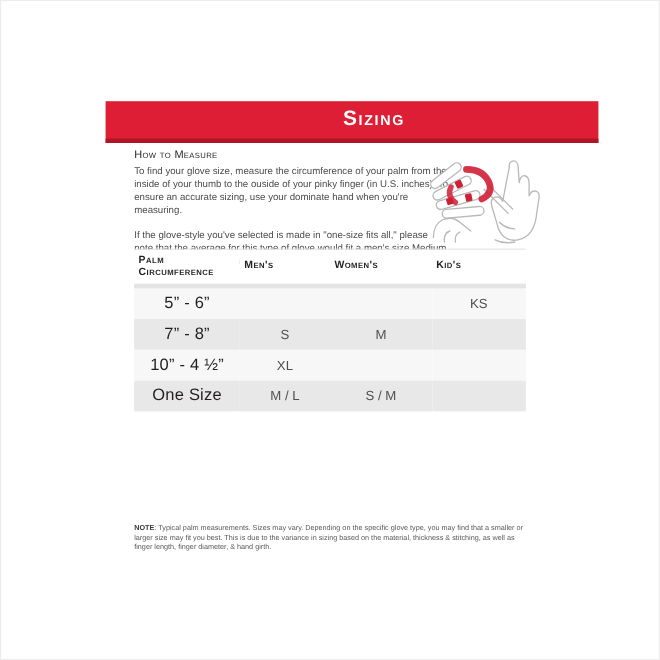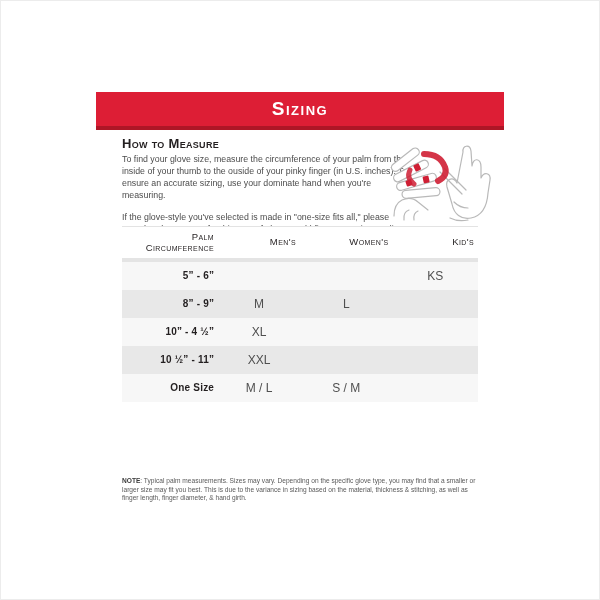--- a/index.html
+++ b/index.html
@@ -32,22 +32,22 @@
   }
 
   
   .howto {
     position: absolute;
     left: 122px; top: 136px;
     width: 286px;
   }
   .howto h2 {
     margin: 0 0 2px 0;
-    font-size: 13px;
-    font-weight: bold;
+    font-size: 10px;
+    font-weight: normal;
     font-variant: small-caps;
     letter-spacing: 0.3px;
     color: #231f20;
   }
   .howto p {
     margin: 0 0 9px 0;
     font-size: 8.8px;
     line-height: 1.38;
     color: #4c4c4c;
   }
@@ -62,45 +62,44 @@
   
   .size-table {
     position: absolute;
     left: 122px; top: 226px;
     width: 356px;
     border-collapse: collapse;
     table-layout: fixed;
   }
   .size-table th {
     font-size: 9.5px;
-    font-weight: normal;
+    font-weight: bold;
     font-variant: small-caps;
     letter-spacing: 0.4px;
     color: #231f20;
     padding: 5px 4px 4px 4px;
-    text-align: right;
+    text-align: left;
     border-top: 1px solid #e3e3e3;
     border-bottom: 4px solid #e4e4e4;
     line-height: 1.15;
     background: #fff;
   }
   .size-table td {
     height: 28px;
     padding: 0 4px;
     text-align: center;
     vertical-align: middle;
   }
   .size-table tbody tr:nth-child(odd)  { background: #f7f7f7; }
   .size-table tbody tr:nth-child(even) { background: #e8e8e8; }
   .size-table td.range {
-    font-size: 10px;
-    font-weight: bold;
+    font-size: 15px;
+    font-weight: normal;
     color: #231f20;
     letter-spacing: 0.2px;
-    text-align: right;
   }
   .size-table td.val {
     font-size: 12px;
     color: #4f4f4f;
   }
   .col-range  { width: 27%; }
   .col-mens   { width: 23%; }
   .col-womens { width: 26%; }
   .col-kids   { width: 24%; }
 
@@ -113,21 +112,21 @@
     line-height: 1.3;
     color: #5a5a5a;
   }
   .note b { color: #3a3a3a; }
 </style>
 </head>
 <body>
 
 <div class="page">
 
-  <div class="banner" style="background:#dd1e35;border-bottom-color:#ae1626;left:96px;top:92px;width:408px;height:34px;position:absolute;display:flex;align-items:center;justify-content:center;">
+  <div class="banner" style="background:#dd1e35;border-bottom-color:#ae1626;left:96px;top:92px;width:408px;height:34px;position:absolute;display:flex;align-items:center;justify-content:center;padding-left:40px;">
     <h1>Sizing</h1>
   </div>
 
   <div class="howto">
     <h2>How to Measure</h2>
     <p>To find your glove size, measure the circumference of your palm from the inside of your thumb to the ouside of your pinky finger (in U.S. inches). To ensure an accurate sizing, use your dominate hand when you're measuring.</p>
     <p>If the glove-style you've selected is made in "one-size fits all," please note that the average for this type of glove would fit a men's size Medium to Large &amp; a women's size Small to Medium.</p>
   </div>
 
   <svg class="illustration" viewBox="0 0 112 96">
@@ -182,34 +181,28 @@
       </tr>
     </thead>
     <tbody>
       <tr>
         <td class="range">5” - 6”</td>
         <td class="val"></td>
         <td class="val"></td>
         <td class="val">KS</td>
       </tr>
       <tr>
-        <td class="range">8” - 9”</td>
+        <td class="range">7” - 8”</td>
+        <td class="val">S</td>
         <td class="val">M</td>
-        <td class="val">L</td>
         <td class="val"></td>
       </tr>
       <tr>
         <td class="range">10” - 4 ½”</td>
         <td class="val">XL</td>
-        <td class="val"></td>
-        <td class="val"></td>
-      </tr>
-      <tr>
-        <td class="range">10 ½” - 11”</td>
-        <td class="val">XXL</td>
         <td class="val"></td>
         <td class="val"></td>
       </tr>
       <tr>
         <td class="range">One Size</td>
         <td class="val">M / L</td>
         <td class="val">S / M</td>
         <td class="val"></td>
       </tr>
     </tbody>

